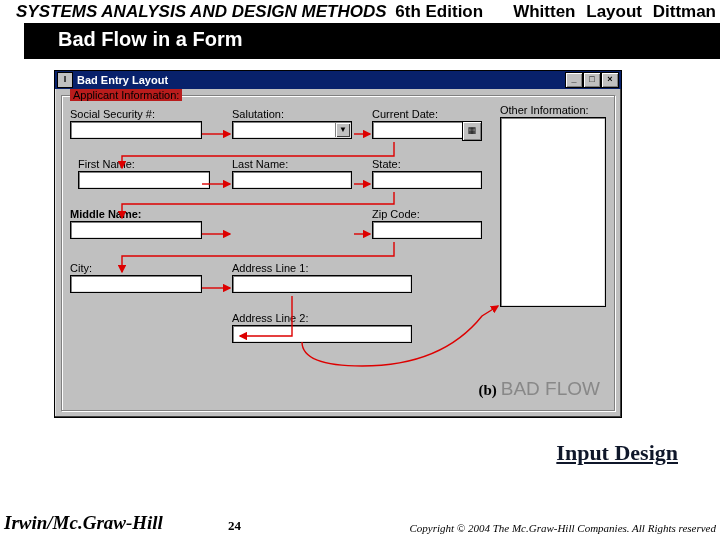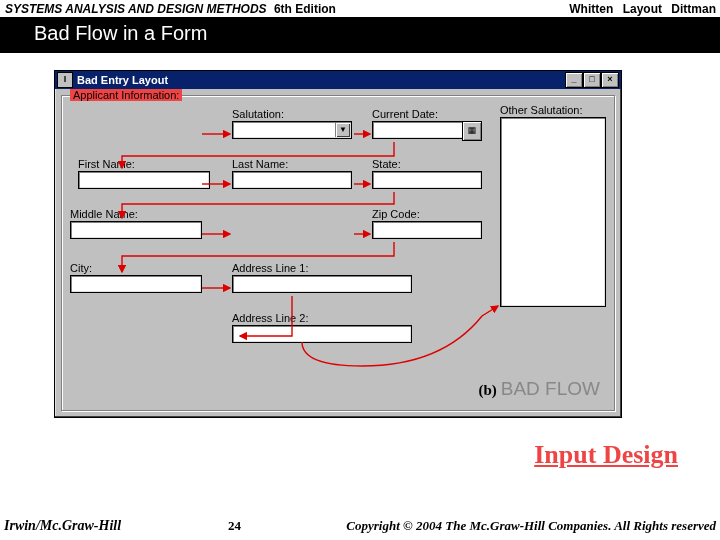--- a/index.html
+++ b/index.html
@@ -12,82 +12,83 @@
     overflow: hidden;
   }
   .slide {
     position: relative;
     width: 720px;
     height: 540px;
   }
   .topbar {
     display: flex;
     justify-content: space-between;
-    font-size: 12px;
-    font-weight: bold;
-    padding: 2px 4px 1px 5px;
+    font-size: 17px;
+    font-weight: bold;
+    padding: 2px 4px 1px 16px;
   }
   .topbar .left .bold {
     font-style: italic;
   }
   .topbar .left .edition {
     font-weight: bold;
     font-style: normal;
     margin-left: 4px;
   }
   .topbar .right span {
     margin-left: 6px;
   }
   .titleband {
     background: #000;
     color: #fff;
     font-size: 20px;
-    font-weight: normal;
+    font-weight: bold;
     padding: 5px 6px 8px 34px;
+    margin-left: 24px;
   }
   .lower-link {
     position: absolute;
     right: 42px;
     top: 440px;
     font-family: "Times New Roman", serif;
-    font-size: 26px;
+    font-size: 22px;
     font-weight: bold;
     text-decoration: underline;
-    color: #ef4444;
+    color: #0f172a;
   }
   .footer {
     position: absolute;
     left: 0;
     right: 0;
     bottom: 6px;
     display: flex;
     justify-content: space-between;
     align-items: flex-end;
     font-size: 12px;
     padding: 0 4px;
   }
   .footer .publisher {
     font-family: "Times New Roman", serif;
     font-style: italic;
     font-weight: bold;
-    font-size: 14px;
+    font-size: 19px;
   }
   .footer .pagenum {
     font-family: "Times New Roman", serif;
     font-weight: bold;
     font-size: 13px;
     position: absolute;
     left: 228px;
     bottom: 0;
   }
   .footer .copyright {
     font-family: "Times New Roman", serif;
     font-style: italic;
-    font-weight: bold;
-    font-size: 13px;
+    font-weight: normal;
+    font-size: 11px;
     margin-top: 40px;
   }
 
   
   .win {
     position: absolute;
     left: 54px;
     top: 70px;
     width: 566px;
     background: #c0c0c0;
@@ -139,21 +140,21 @@
     margin: 6px;
     border: 1px solid #808080;
     box-shadow: 1px 1px 0 #fff inset, 1px 1px 0 #fff;
     padding: 10px 8px 14px 8px;
     position: relative;
   }
   .groupbox .legend {
     position: absolute;
     top: -7px;
     left: 8px;
-    background: #ef4444;
+    background: #b91c1c;
     padding: 0 3px;
     font-size: 11px;
   }
   .field {
     position: absolute;
     font-size: 11px;
   }
   .field .lbl {
     display: block;
     margin-bottom: 1px;
@@ -244,51 +245,55 @@
       <div class="win-controls">
         <div class="win-btn">_</div>
         <div class="win-btn">□</div>
         <div class="win-btn">×</div>
       </div>
     </div>
 
     <div class="groupbox" style="height:290px;">
       <span class="legend">Applicant Information:</span>
 
+      <div class="field" style="left:8px; top:12px; width:132px;">
+        <span class="lbl">Social Security #:</span>
+        <div class="sunken-input"></div>
+      </div>
       <div class="field" style="left:170px; top:12px; width:120px;">
         <span class="lbl">Salutation:</span>
         <div class="sunken-input" style="position:relative;">
           <div class="combo-arrow">▼</div>
         </div>
       </div>
       <div class="field" style="left:310px; top:12px; width:110px;">
         <span class="lbl">Current Date:</span>
         <div class="sunken-input" style="position:relative;">
           <div class="date-btn">▦</div>
         </div>
       </div>
       <div class="field" style="left:438px; top:8px; width:106px;">
-        <span class="lbl">Other Salutation:</span>
+        <span class="lbl">Other Information:</span>
         <div class="textarea" style="height:188px;"></div>
       </div>
 
       <div class="field" style="left:16px; top:62px; width:132px;">
         <span class="lbl">First Name:</span>
         <div class="sunken-input"></div>
       </div>
       <div class="field" style="left:170px; top:62px; width:120px;">
         <span class="lbl">Last Name:</span>
         <div class="sunken-input"></div>
       </div>
       <div class="field" style="left:310px; top:62px; width:110px;">
         <span class="lbl">State:</span>
         <div class="sunken-input"></div>
       </div>
 
-      <div class="field" style="left:8px; top:112px; width:132px;">
+      <div class="field" style="left:8px; top:112px; width:132px;font-weight:bold;">
         <span class="lbl">Middle Name:</span>
         <div class="sunken-input"></div>
       </div>
       <div class="field" style="left:310px; top:112px; width:110px;">
         <span class="lbl">Zip Code:</span>
         <div class="sunken-input"></div>
       </div>
 
       <div class="field" style="left:8px; top:166px; width:132px;">
         <span class="lbl">City:</span>

